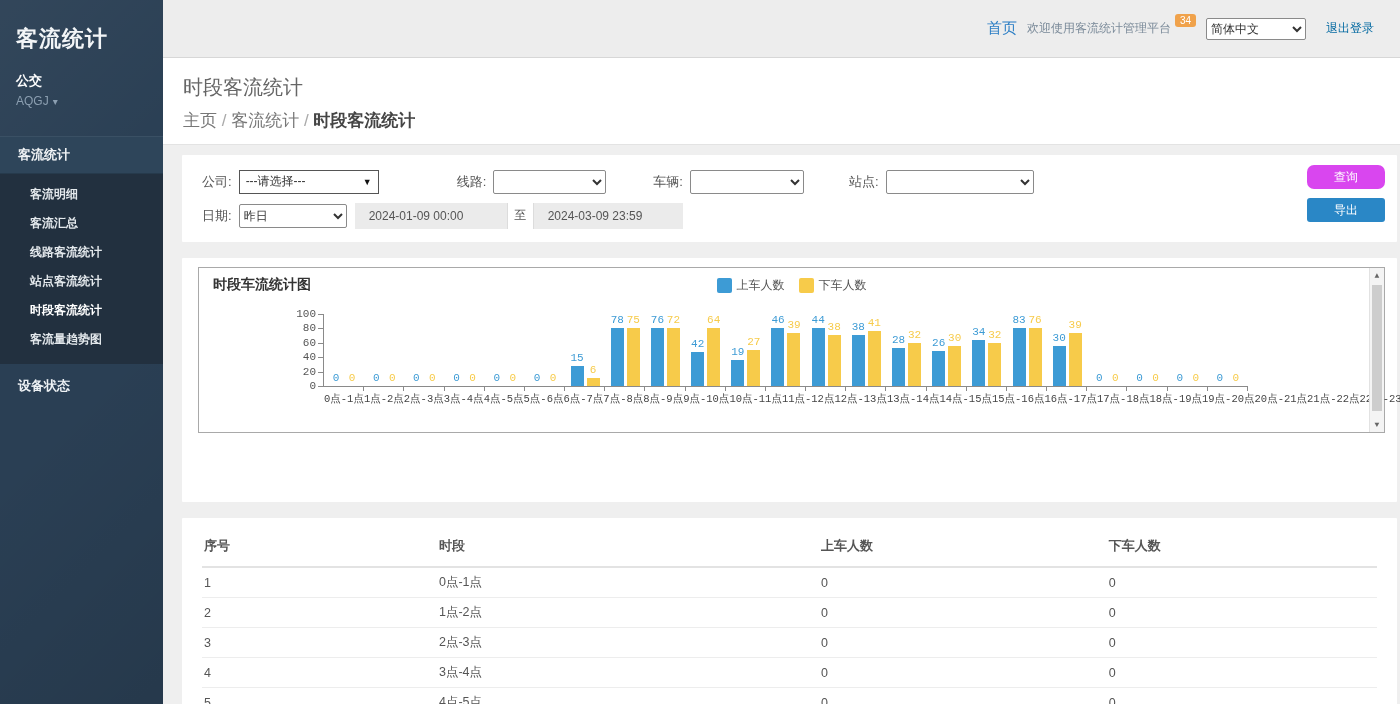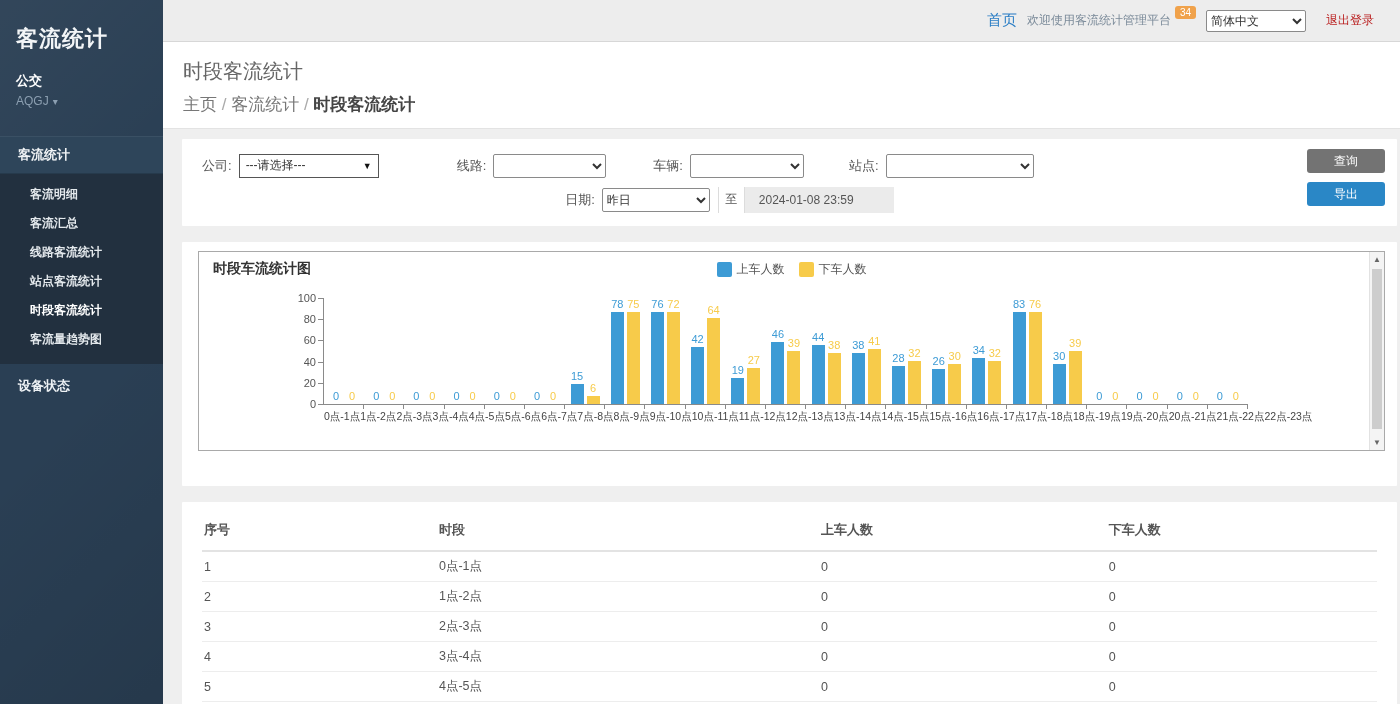--- a/index.html
+++ b/index.html
@@ -22,45 +22,45 @@
     border-bottom:1px solid rgba(0,0,0,0.15); padding:9px 0 9px 18px;
     font-size:13px; font-weight:bold; color:#F0F3F5; cursor:pointer; }
   .submenu { background:#22303F; padding:6px 0 10px 0; }
   .submenu-item { padding:6px 0 6px 30px; font-size:12px; font-weight:bold; color:#E3E8EC; cursor:pointer; }
   .submenu-item.active { color:#FFFFFF; }
   .menu-root { padding:13px 0 13px 18px; font-size:13px; font-weight:bold; color:#EDF1F4; cursor:pointer; }
 
   
   .main { flex:1; display:flex; flex-direction:column; min-width:0; }
 
-  .topbar { height:42px; background:#EDEDED; border-bottom:1px solid #D7D7D7;
+  .topbar { height:58px; background:#EDEDED; border-bottom:1px solid #D7D7D7;
     display:flex; align-items:center; justify-content:flex-end; padding-right:10px; }
   .home-link { color:#2B7EC5; font-size:15px; margin-right:10px; cursor:pointer; text-decoration:none; }
   .welcome { color:#7A8A99; font-size:12px; }
   .badge { background:#F0A24B; color:#fff; font-size:10px; border-radius:3px;
     padding:1px 5px; position:relative; top:-8px; left:4px; }
   .lang-select { width:100px; height:22px; font-size:12px; color:#333; margin-left:14px;
     border:1px solid #8A8A8A; border-radius:2px; background:#fff;
     font-family:"Liberation Sans","DejaVu Sans",sans-serif; }
-  .logout { color:#b91c1c; font-size:12px; margin:0 16px 0 20px; cursor:pointer; }
+  .logout { color:#0369a1; font-size:12px; margin:0 16px 0 20px; cursor:pointer; }
 
   .title-block { background:#FFFFFF; padding:16px 0 12px 20px; border-bottom:1px solid #E3E3E3; }
   .page-title { font-size:20px; font-weight:normal; color:#666; }
   .breadcrumb { margin-top:8px; font-size:17px; color:#777; }
   .breadcrumb .crumb { cursor:pointer; }
   .breadcrumb .crumb:not(:last-child)::after { content:" / "; color:#AAA; cursor:default; }
   .breadcrumb .crumb.current { font-weight:bold; color:#444; cursor:default; }
 
   .content { flex:1; padding:10px 3px 0 19px; overflow:hidden; }
   .card { background:#fff; border-radius:1px; }
 
   
   .filter-card { position:relative; padding:13px 140px 13px 20px; }
   .filter-row { display:flex; align-items:center; height:27px; }
-  .filter-row + .filter-row { margin-top:7px;justify-content:center; }
+  .filter-row + .filter-row { margin-top:7px; }
   .f-label { font-size:13px; color:#555; margin-right:7px; white-space:nowrap; }
   .custom-select { width:140px; height:24px; border:1px solid #555; background:#fff;
     display:flex; align-items:center; justify-content:space-between; padding:0 6px;
     font-size:12px; color:#333; cursor:pointer; margin-right:78px; }
   .custom-select .arrow { font-size:9px; color:#111; }
   select.plain { height:24px; border:1px solid #8A8A8A; border-radius:2px; background:#fff;
     font-size:12px; color:#333; font-family:"Liberation Sans","DejaVu Sans",sans-serif; }
   .sel-line { width:113px; margin-right:47px; }
   .sel-vehicle { width:114px; margin-right:45px; }
   .sel-station { width:148px; }
@@ -68,26 +68,26 @@
   .date-group { display:flex; height:26px; align-items:stretch; }
   .date-input { background:#EBEBEB; border:none; color:#555; font-size:12px;
     padding:0 0 0 14px; display:flex; align-items:center; }
   .date-from { width:152px; }
   .date-to { width:149px; }
   .date-sep { width:27px; background:#fff; border-left:1px solid #DCDCDC; border-right:1px solid #DCDCDC;
     display:flex; align-items:center; justify-content:center; font-size:12px; color:#555; }
   .btn-col { position:absolute; right:12px; top:10px; display:flex; flex-direction:column; gap:9px; }
   .btn { width:78px; height:24px; border:none; border-radius:3px; color:#fff; font-size:12px;
     cursor:pointer; font-family:"Liberation Sans","DejaVu Sans",sans-serif; }
-  .btn-query { background:#737373; }
+  .btn-query { background:#d946ef;border-radius:7px; }
   .btn-export { background:#2A87C6; }
 
   
   .chart-card { margin-top:16px; padding:9px 12px 9px 16px; height:244px; }
-  .chart-panel { position:relative; border:1px solid #A9A9A9; height:200px; background:#fff; }
+  .chart-panel { position:relative; border:1px solid #A9A9A9; height:166px; background:#fff;font-family:Liberation Mono, monospace; }
   .chart-title { position:absolute; left:14px; top:8px; font-size:14px; font-weight:bold; color:#333; }
   .legend { position:absolute; top:9px; left:0; right:0; display:flex; justify-content:center; gap:14px; }
   .legend-item { display:flex; align-items:center; gap:5px; font-size:12px; color:#555; }
   .legend-swatch { width:15px; height:15px; border-radius:2px; }
   .plot { position:absolute; left:124px; right:136px; top:46px; bottom:45px;
     border-left:1px solid #8A8A8A; border-bottom:1px solid #8A8A8A; }
   .ytick { position:absolute; right:100%; width:40px; padding-right:8px; text-align:right;
     font-size:11px; color:#555; transform:translateY(50%); }
   .ytick::after { content:""; position:absolute; right:1px; top:50%; width:5px; height:1px; background:#8A8A8A; }
   .bars { display:flex; height:100%; align-items:flex-end; }
@@ -172,22 +172,23 @@
           <select class="plain sel-vehicle"></select>
           <span class="f-label">站点:</span>
           <select class="plain sel-station"></select>
         </div>
         <div class="filter-row">
           <span class="f-label">日期:</span>
           <select class="plain sel-preset">
             <option>昨日</option>
           </select>
           <div class="date-group">
+            <div class="date-input date-from">2024-01-09 00:00</div>
             <div class="date-sep">至</div>
-            <div class="date-input date-to">2024-01-08 23:59</div>
+            <div class="date-input date-to">2024-03-09 23:59</div>
           </div>
         </div>
         <div class="btn-col">
           <button class="btn btn-query">查询</button>
           <button class="btn btn-export">导出</button>
         </div>
       </div>
 
       <div class="card chart-card">
         <div class="chart-panel">

